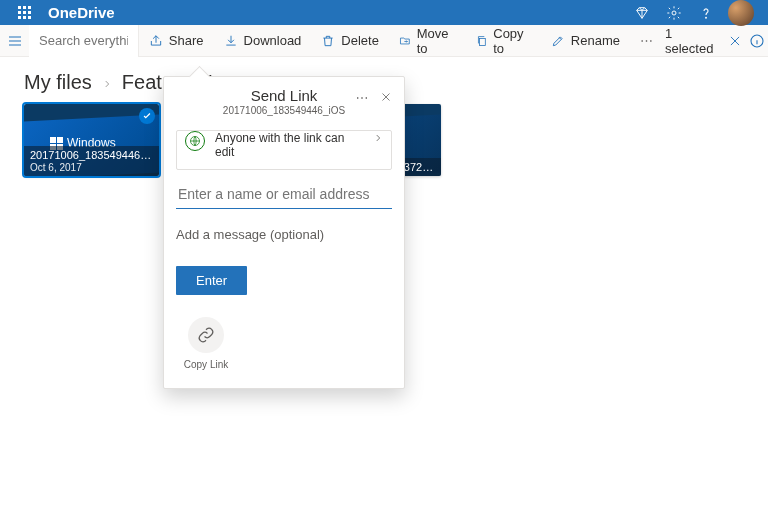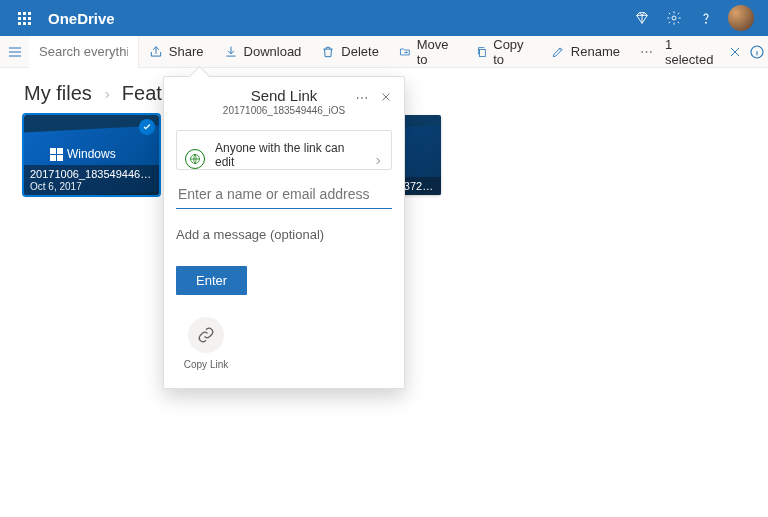--- a/index.html
+++ b/index.html
@@ -1,19 +1,19 @@
 <!DOCTYPE html>
 <html><head>
 <meta charset="utf-8">
 <style>
   * { box-sizing: border-box; margin: 0; padding: 0; }
   body { font-family: "Segoe UI", -apple-system, sans-serif; font-size: 13px; color: #323130; background: #fff; width: 768px; height: 517px; overflow: hidden; position: relative; }
 
   
-  .header { background: #2372ba; height: 36px; display: flex; align-items: center; color: #fff; padding: 0 8px; }
+  .header { background: #2372ba; height: 25px; display: flex; align-items: center; color: #fff; padding: 0 8px; }
   .waffle { width: 32px; height: 32px; display: flex; align-items: center; justify-content: center; cursor: pointer; }
   .waffle-grid { display: grid; grid-template-columns: repeat(3,3px); grid-template-rows: repeat(3,3px); gap: 2px; }
   .waffle-grid span { background: #fff; width: 3px; height: 3px; }
   .brand { font-weight: 600; font-size: 15px; margin-left: 8px; }
   .header-spacer { flex: 1; }
   .hicon { width: 32px; height: 32px; display: inline-flex; align-items: center; justify-content: center; cursor: pointer; opacity: .95; }
   .hicon svg { stroke: #fff; fill: none; }
   .avatar { width: 26px; height: 26px; border-radius: 50%; background: radial-gradient(circle at 30% 30%, #d9a06a, #5a3b27); margin: 0 6px; cursor: pointer; }
 
   
@@ -31,21 +31,21 @@
   .xbtn svg, .infobtn svg { stroke: #2372ba; fill: none; }
 
   
   .crumb { display: flex; align-items: center; gap: 10px; padding: 14px 24px 10px; font-size: 20px; color: #323130; }
   .crumb a { color: #323130; cursor: pointer; }
   .crumb-sep svg { stroke: #8a8886; }
   .crumb .leaf { font-weight: 400; color: #323130; }
 
   
   .grid { display: flex; gap: 6px; padding: 0 24px; }
-  .tile { width: 135px; height: 80px; background: #0b3a63; color: #fff; position: relative; border-radius: 2px; overflow: hidden; cursor: pointer; box-shadow: 0 1px 3px rgba(0,0,0,.2); }
+  .tile { width: 135px; height: 72px; background: #0b3a63; color: #fff; position: relative; border-radius: 2px; overflow: hidden; cursor: pointer; box-shadow: 0 1px 3px rgba(0,0,0,.2); }
   .tile.selected { outline: 2px solid #0078d4; }
   .tile .bgbox { position: absolute; inset: 14px 0 0 0; background: linear-gradient(135deg,#0a64c0 0%,#004a8f 100%); transform: skewY(-3deg); }
   .tile .wlogo { position: absolute; left: 26px; top: 32px; display: flex; align-items: center; gap: 4px; font-size: 12px; font-weight: 300; }
   .tile .wlogo .sq { display: grid; grid-template-columns: repeat(2,6px); grid-template-rows: repeat(2,6px); gap: 1px; }
   .tile .wlogo .sq span { background: #fff; }
   .tile .check { position: absolute; top: 4px; right: 4px; width: 16px; height: 16px; border-radius: 50%; background: #0078d4; display: flex; align-items: center; justify-content: center; }
   .tile .check svg { stroke: #fff; }
   .tile .caption { position: absolute; left: 0; right: 0; bottom: 0; padding: 3px 6px; font-size: 11px; background: rgba(10,30,50,.6); }
   .tile .caption .fn { white-space: nowrap; overflow: hidden; text-overflow: ellipsis; }
   .tile .caption .dt { font-size: 10px; opacity: .9; margin-top: 1px; }
@@ -53,21 +53,21 @@
   .tile2 .wtxt { position:absolute; left:40px; top:24px; font-size:17px; font-weight:300; white-space:nowrap; }
 
   
   .popover { position: absolute; left: 163px; top: 76px; width: 242px; background: #fff; border: 1px solid #e1dfdd; box-shadow: 0 8px 20px rgba(0,0,0,.18); border-radius: 2px; padding-bottom: 18px; }
   .popover::before { content:""; position:absolute; top:-8px; left:28px; width:14px; height:14px; background:#fff; border-left:1px solid #e1dfdd; border-top:1px solid #e1dfdd; transform: rotate(45deg); }
   .pop-hd { position: relative; text-align: center; padding: 10px 40px 8px; }
   .pop-hd h3 { font-size: 15px; font-weight: 400; }
   .pop-hd .sub { font-size: 10px; color: #605e5c; margin-top: 1px; }
   .pop-actions { position: absolute; right: 8px; top: 10px; display: flex; gap: 4px; }
   .pop-actions span { cursor: pointer; width: 20px; height: 20px; display: inline-flex; align-items: center; justify-content: center; color: #605e5c; }
-  .perm { margin: 6px 12px 10px; border: 1px solid #e1dfdd; border-radius: 2px; height: 40px; display: flex; align-items: flex-end; padding: 0 8px; cursor: pointer; gap: 10px; }
+  .perm { margin: 6px 12px 10px; border: 1px solid #e1dfdd; border-radius: 2px; height: 40px; display: flex; align-items: flex-start; padding: 0 8px; cursor: pointer; gap: 10px; }
   .perm .globe { width: 20px; height: 20px; border: 1.5px solid #107c10; border-radius: 50%; display:flex; align-items:center; justify-content:center; }
   .perm .globe svg { stroke:#107c10; }
   .perm .txt { flex: 1; font-size: 12px; }
   .perm .chev svg { stroke:#605e5c; }
   .inp { margin: 4px 12px 0; }
   .inp input { width: 100%; border: none; border-bottom: 1.5px solid #2372ba; padding: 6px 2px; font-size: 14px; outline: none; }
   .msg { margin: 18px 12px 0; font-size: 13px; color: #605e5c; }
   .send { margin: 24px 12px 0; }
   .send button { background: #2372ba; color: #fff; border: none; padding: 7px 20px; font-size: 13px; cursor: pointer; border-radius: 1px; }
   .copylink { margin: 22px 14px 0; width: 56px; text-align: center; }

